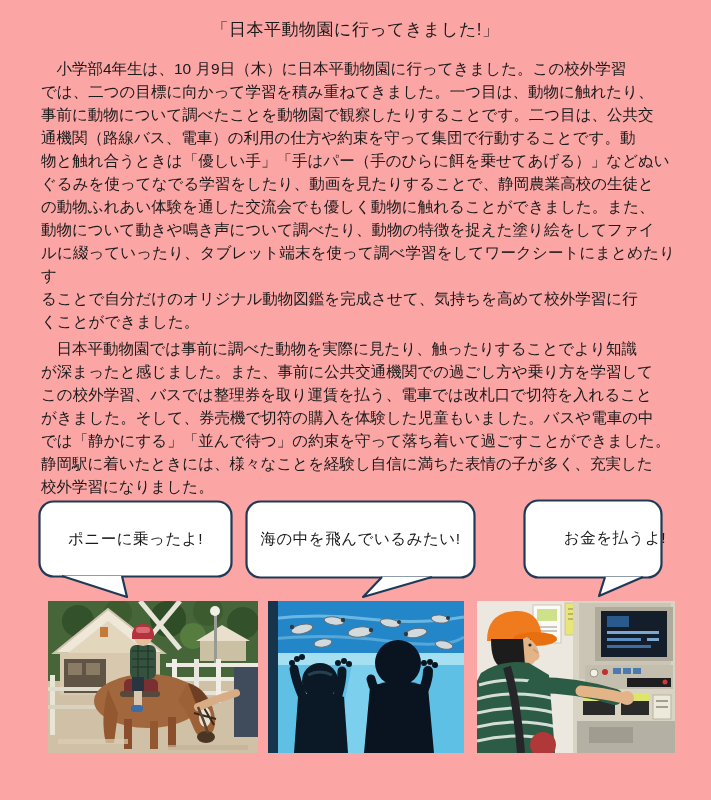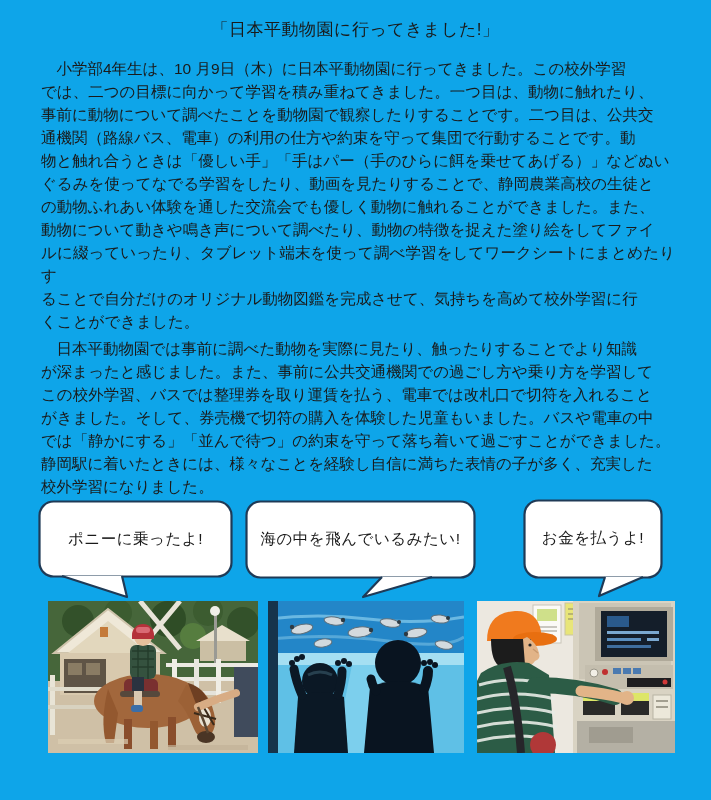--- a/index.html
+++ b/index.html
@@ -1,19 +1,19 @@
 <!DOCTYPE html>
 <html lang="ja"><head>
 <meta charset="utf-8">
 <style>
   html,body{margin:0;padding:0;background:#ffffff;}
   .page{
     position:relative;
     width:711px;height:800px;
-    background:#0ea5e9;
+    background:#fca5a5;
     font-family:"Liberation Sans",sans-serif;
     color:#1a1a1a;
     overflow:hidden;
   }
   .title{
     position:absolute;left:0;top:18px;width:711px;
     margin:0;text-align:center;
     font-size:17px;font-weight:normal;color:#1a1a1a;
     letter-spacing:0.5px;
   }
@@ -27,21 +27,21 @@
   .bubble{position:absolute;}
   .bubble svg{position:absolute;left:0;top:0;}
   .bubble .bubble-text{
     position:absolute;left:0;top:0;right:0;
     height:78px;
     display:flex;align-items:center;justify-content:center;
     font-size:15.5px;color:#1a1a1a;letter-spacing:0.5px;
   }
   .b1{left:38px;top:500px;width:195px;height:100px;}
   .b2{left:245px;top:500px;width:231px;height:100px;}
-  .b3{left:523px;top:499px;width:140px;height:100px;}
+  .b3{left:523px;top:499px;width:140px;height:100px;padding-left:44px;}
   
   .photo{position:absolute;margin:0;padding:0;line-height:0;}
   .p1{left:48px;top:601px;width:210px;height:152px;}
   .p2{left:268px;top:601px;width:196px;height:152px;}
   .p3{left:477px;top:601px;width:198px;height:152px;}
 </style>
 </head>
 <body>
 
 <div class="page">

